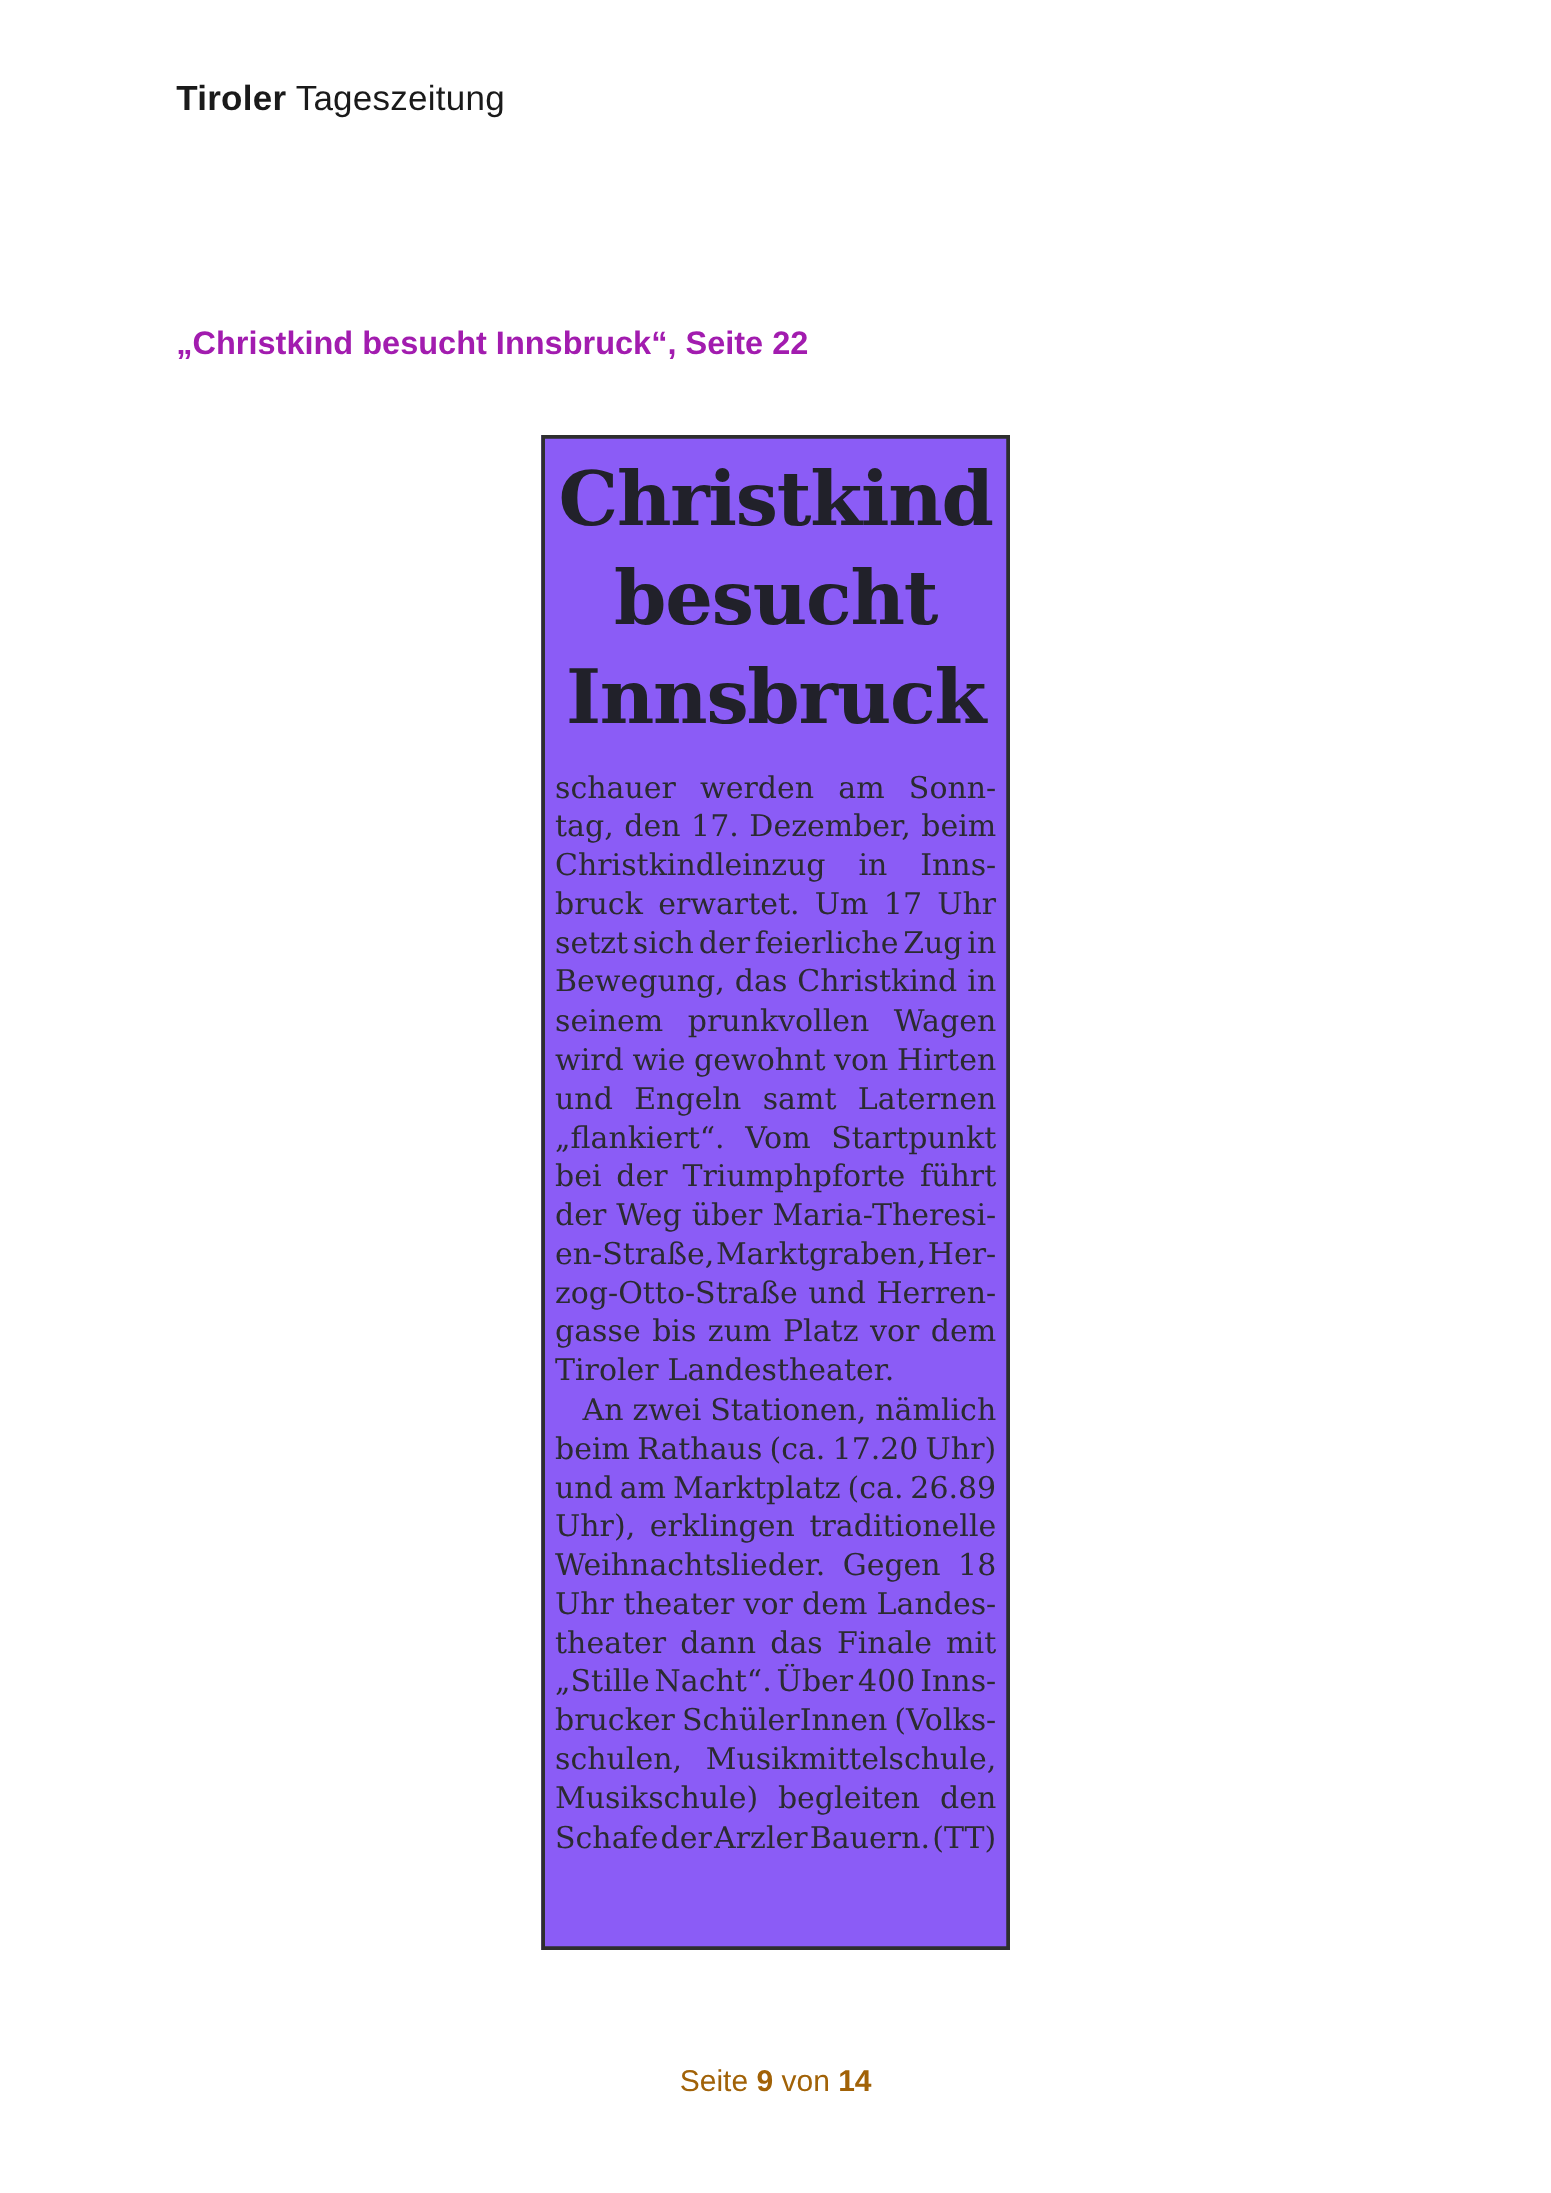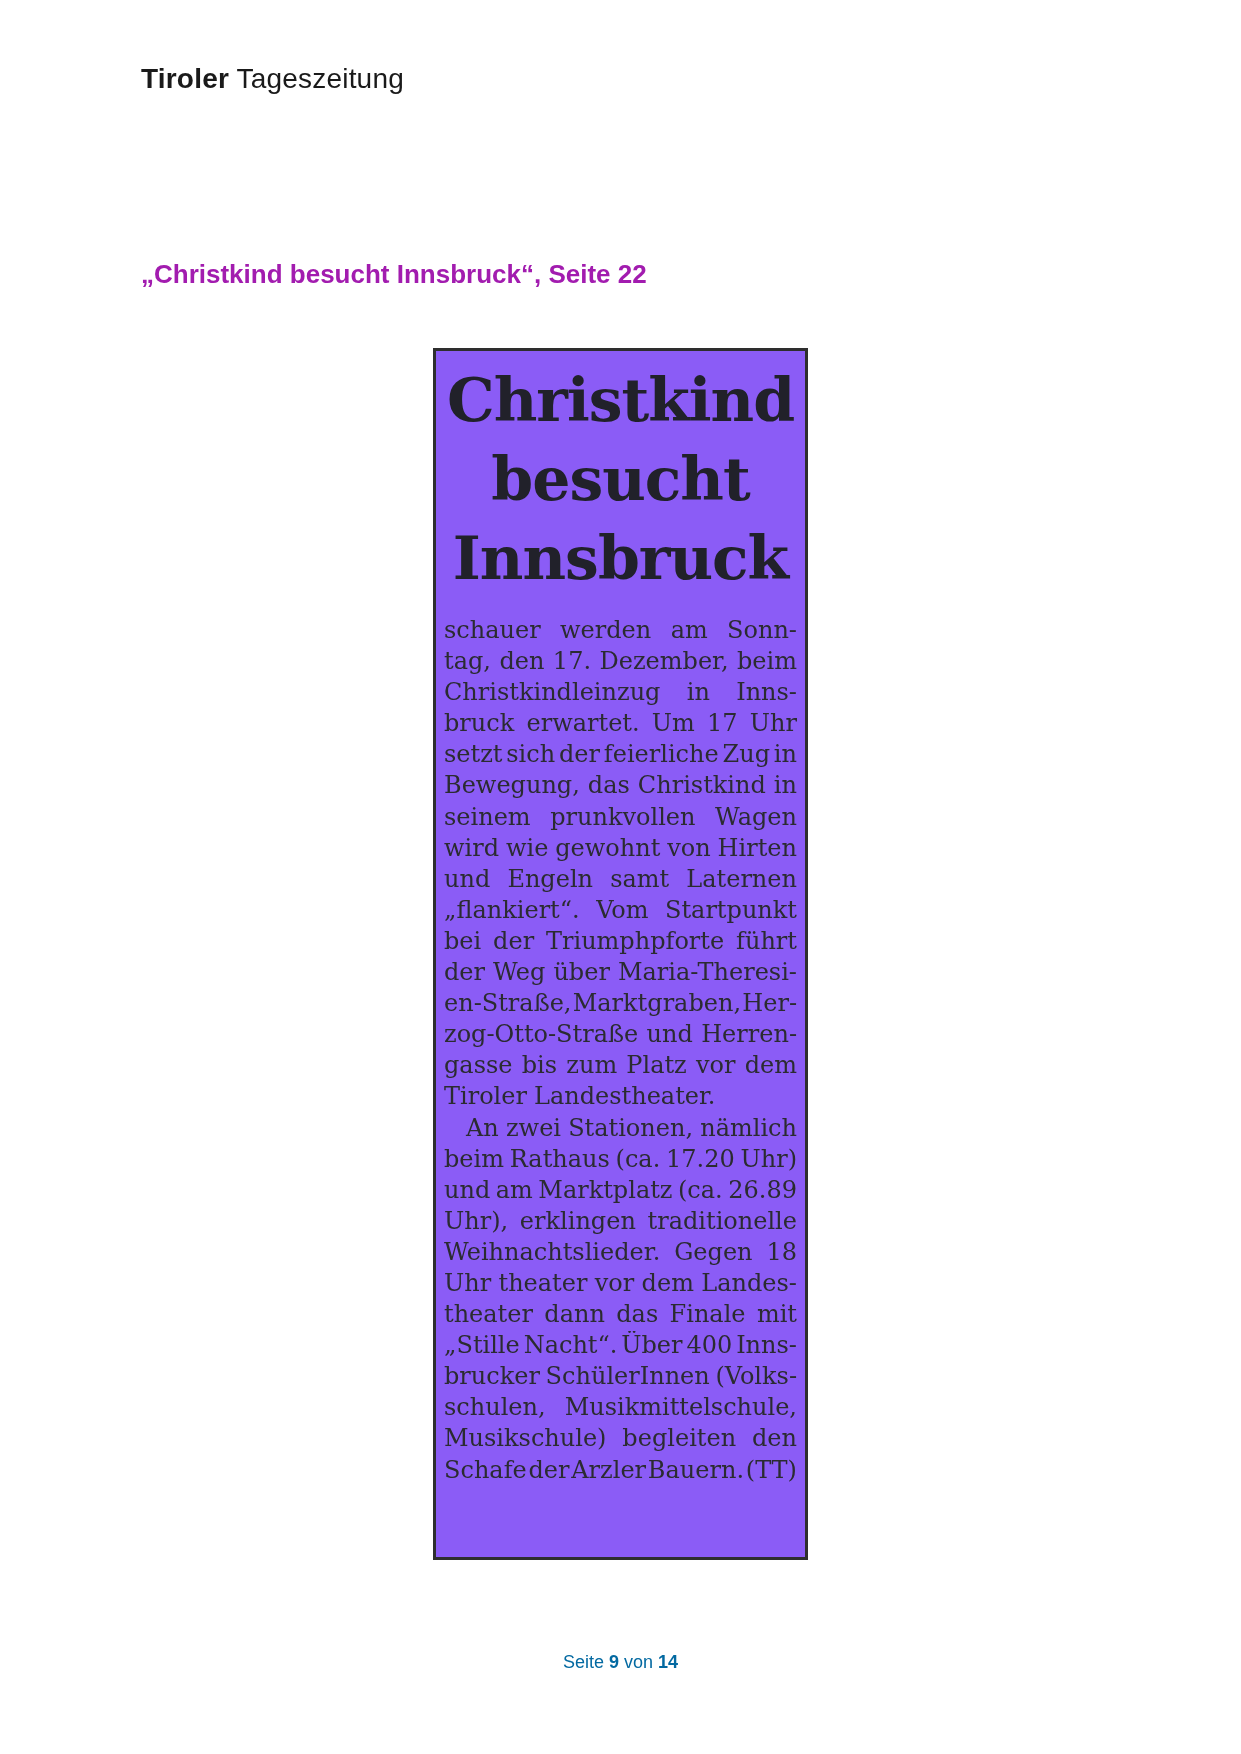--- a/index.html
+++ b/index.html
@@ -84,22 +84,22 @@
   }
   .bline .credit { }
 
   
   .page-footer {
     position: absolute;
     left: 0;
     right: 0;
     top: 1652px;
     text-align: center;
-    font-size: 18px;
-    color: #0369a1;
+    font-size: 24px;
+    color: #a16207;
   }
   .page-footer .b { font-weight: bold; }
 </style>
 </head>
 <body>
 
 <div class="masthead">
   <span class="brand">Tiroler</span>
   <span>Tageszeitung</span>
 </div>

